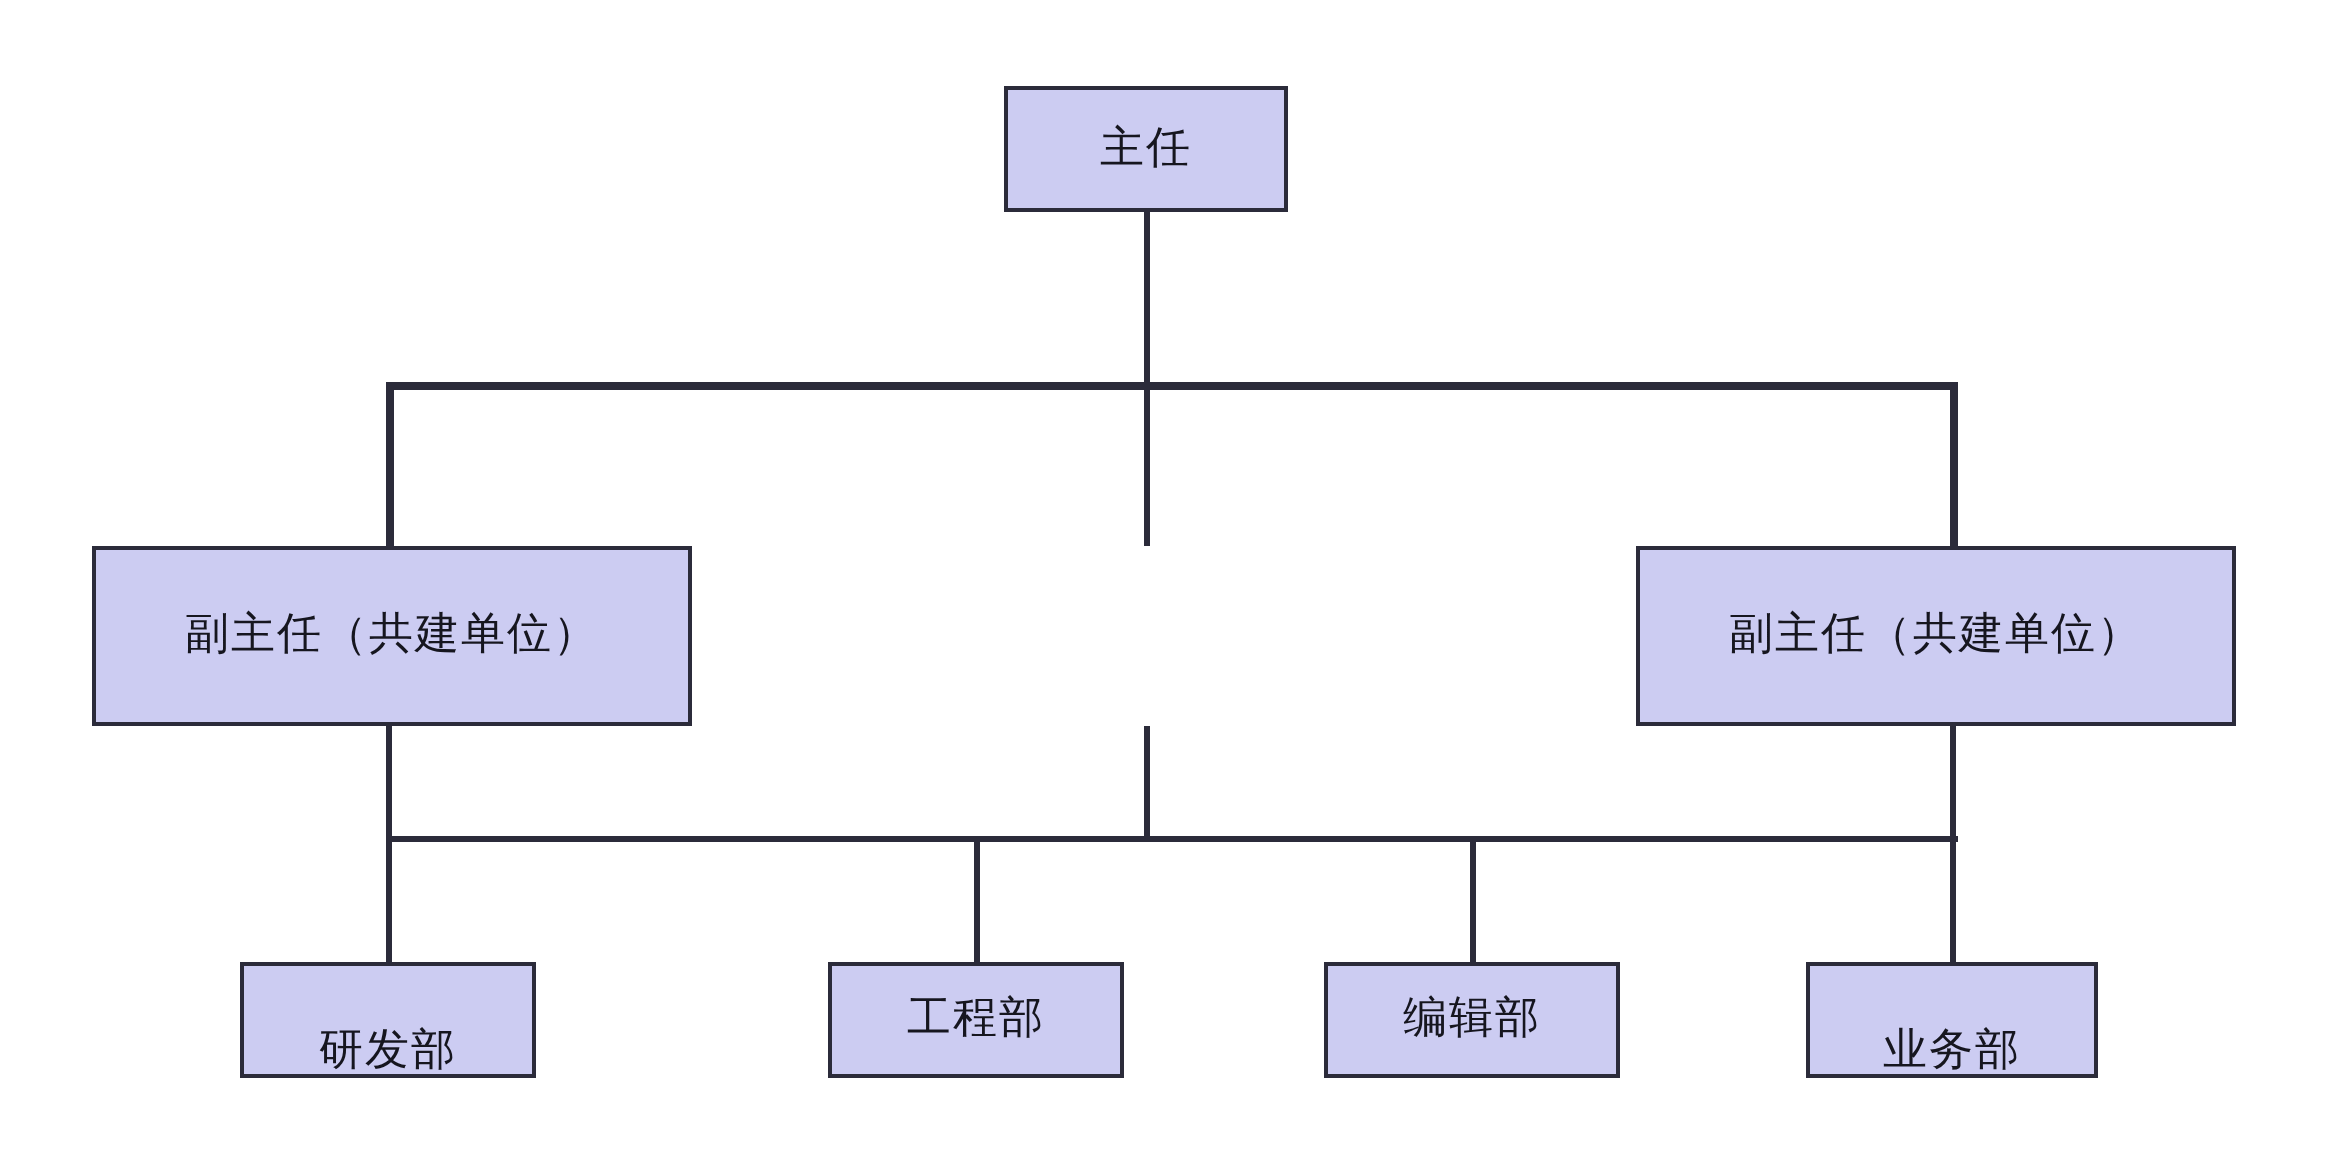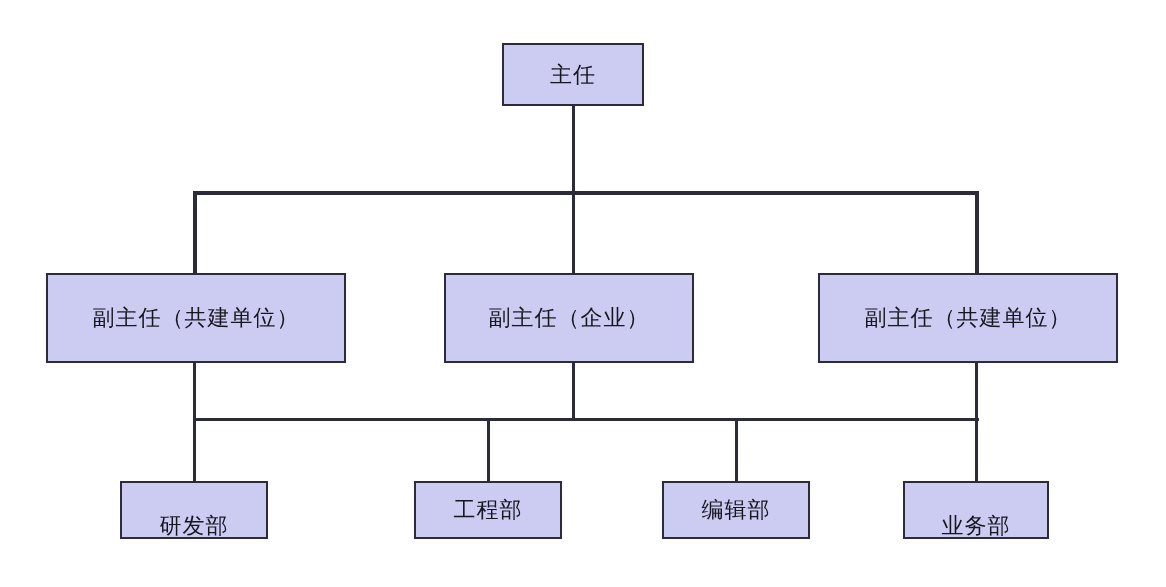--- a/index.html
+++ b/index.html
@@ -59,23 +59,20 @@
   <div class="conn conn-thick-h" style="left:193px; top:191px; width:786px; height:4px;"></div>
 
   <div class="conn conn-thick-v" style="left:193px; top:191px; width:4px; height:82px;"></div>
   <div class="conn conn-v" style="left:572px; top:191px; width:3px; height:82px;"></div>
   <div class="conn conn-thick-v" style="left:975px; top:191px; width:4px; height:82px;"></div>
 
   <div class="node" style="left:46px; top:273px; width:300px; height:90px;">
     <span class="node-label">副主任（共建单位）</span>
   </div>
 
-  <div class="node" style="left:444px; top:273px; width:250px; height:90px;">
-    <span class="node-label">副主任（企业）</span>
-  </div>
 
   <div class="node" style="left:818px; top:273px; width:300px; height:90px;">
     <span class="node-label">副主任（共建单位）</span>
   </div>
 
   <div class="conn conn-v" style="left:193px; top:363px; width:3px; height:58px;"></div>
   <div class="conn conn-v" style="left:572px; top:363px; width:3px; height:58px;"></div>
   <div class="conn conn-v" style="left:975px; top:363px; width:3px; height:58px;"></div>
 
   <div class="conn conn-h" style="left:193px; top:418px; width:786px; height:3px;"></div>

